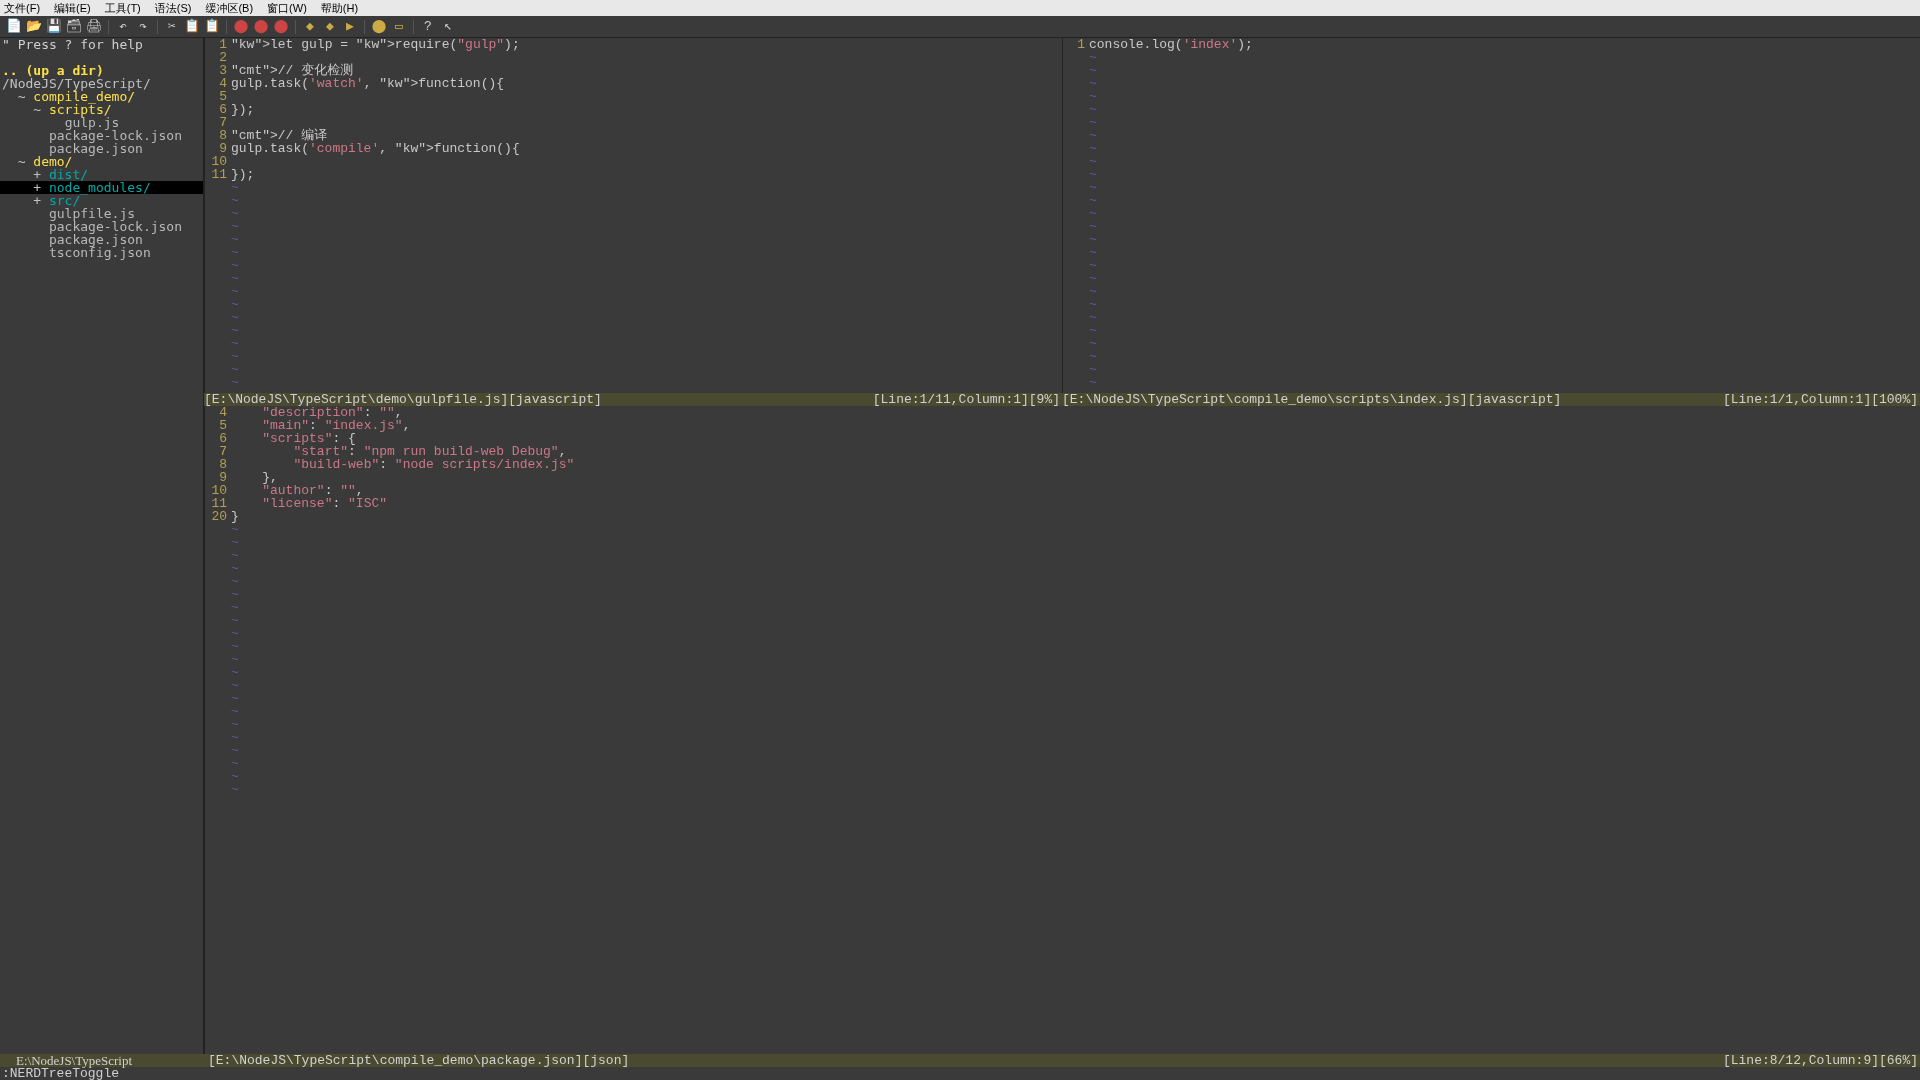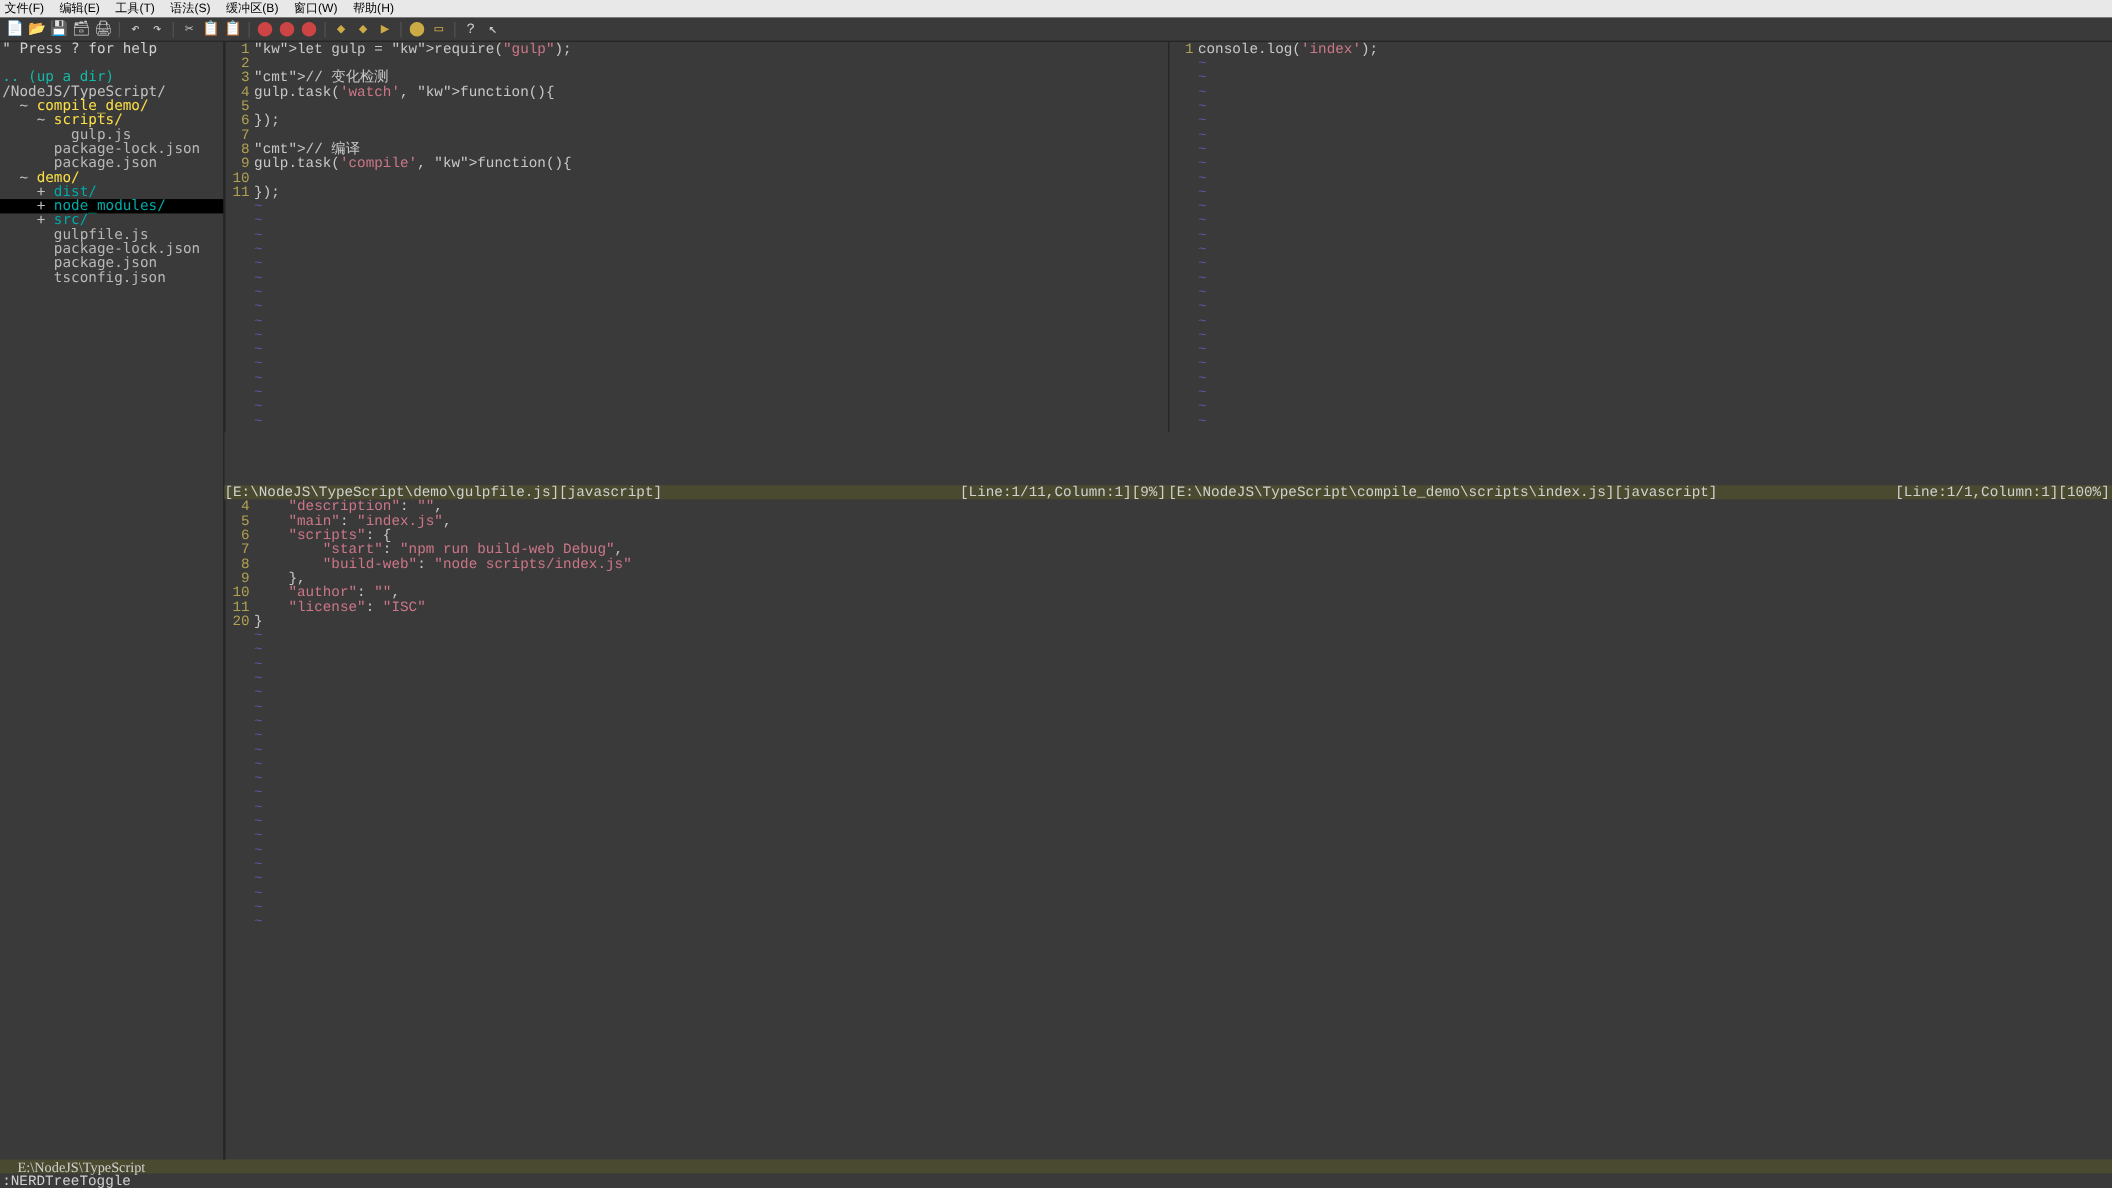--- a/index.html
+++ b/index.html
@@ -46,21 +46,21 @@
 .filetree {
   width: 204px;
   background: #3a3a3a;
   color: #d0d0d0;
   font-family: "Consolas", monospace;
   font-size: 13px;
   border-right: 1px solid #222;
   padding-top: 0;
 }
 .filetree .line { height: 13px; padding-left: 2px; white-space: pre; }
-.filetree .bookmark { color: #14b8a6; }
+.filetree .bookmark { color: #fde047; font-weight: bold; }
 .filetree .root { color: #c0c0c0; }
 .filetree .dir { color: #00aaaa; }
 .filetree .dir-o { color: #fde047; }
 .filetree .expander { color: #c0c0c0; }
 .filetree .file { color: #b8b8b8; }
 .filetree .sel { background: #000000; }
 .editors {
   flex: 1;
   display: flex;
   flex-direction: column;
@@ -91,21 +91,21 @@
 .code .ln { height: 13px; }
 .tilde { color: #5a5aaa; }
 .str { color: #cc7788; }
 .statusbar {
   background: #4a4a30;
   color: #d0d0d0;
   height: 13px;
   display: flex;
   font-size: 13px;
 }
-.statusbar.split { display: flex; margin-top: 48px; }
+.statusbar.split { display: flex; }
 .statusbar .sb-cell { flex: 1; position: relative; }
 .statusbar .sb-cell .r { position: absolute; right: 2px; }
 .bottom-pane {
   flex: 1;
   display: flex;
   border-left: 1px solid #222;
   border-top: 0;
 }
 .footer1 {
   height: 13px;
@@ -306,14 +306,18 @@
           <div class="ln"></div>
           <div class="ln"></div>
         </div>
       <div class="code" id="code-b"><div class="ln">    <span class="jsonkey">"description"</span>: <span class="jsonstr">""</span>,</div><div class="ln">    <span class="jsonkey">"main"</span>: <span class="jsonstr">"index.js"</span>,</div><div class="ln">    <span class="jsonkey">"scripts"</span>: {</div><div class="ln">        <span class="jsonkey">"start"</span>: <span class="jsonstr">"npm run build-web Debug"</span>,</div><div class="ln">        <span class="jsonkey">"build-web"</span>: <span class="jsonstr">"node scripts/index.js"</span></div><div class="ln">    },</div><div class="ln">    <span class="jsonkey">"author"</span>: <span class="jsonstr">""</span>,</div><div class="ln">    <span class="jsonkey">"license"</span>: <span class="jsonstr">"ISC"</span></div><div class="ln">}</div><div class="ln tilde">~</div><div class="ln tilde">~</div><div class="ln tilde">~</div><div class="ln tilde">~</div><div class="ln tilde">~</div><div class="ln tilde">~</div><div class="ln tilde">~</div><div class="ln tilde">~</div><div class="ln tilde">~</div><div class="ln tilde">~</div><div class="ln tilde">~</div><div class="ln tilde">~</div><div class="ln tilde">~</div><div class="ln tilde">~</div><div class="ln tilde">~</div><div class="ln tilde">~</div><div class="ln tilde">~</div><div class="ln tilde">~</div><div class="ln tilde">~</div><div class="ln tilde">~</div><div class="ln tilde">~</div></div>
     </div>
   </div>
 </div>
 
 <div class="footer1">
   <div class="left">E:\NodeJS\TypeScript</div>
+  <div class="mid">
+    <span>[E:\NodeJS\TypeScript\compile_demo\package.json][json]</span>
+    <span class="r">[Line:8/12,Column:9][66%]</span>
+  </div>
 </div>
 <div class="cmdline">:NERDTreeToggle</div>
 
 </body></html>

